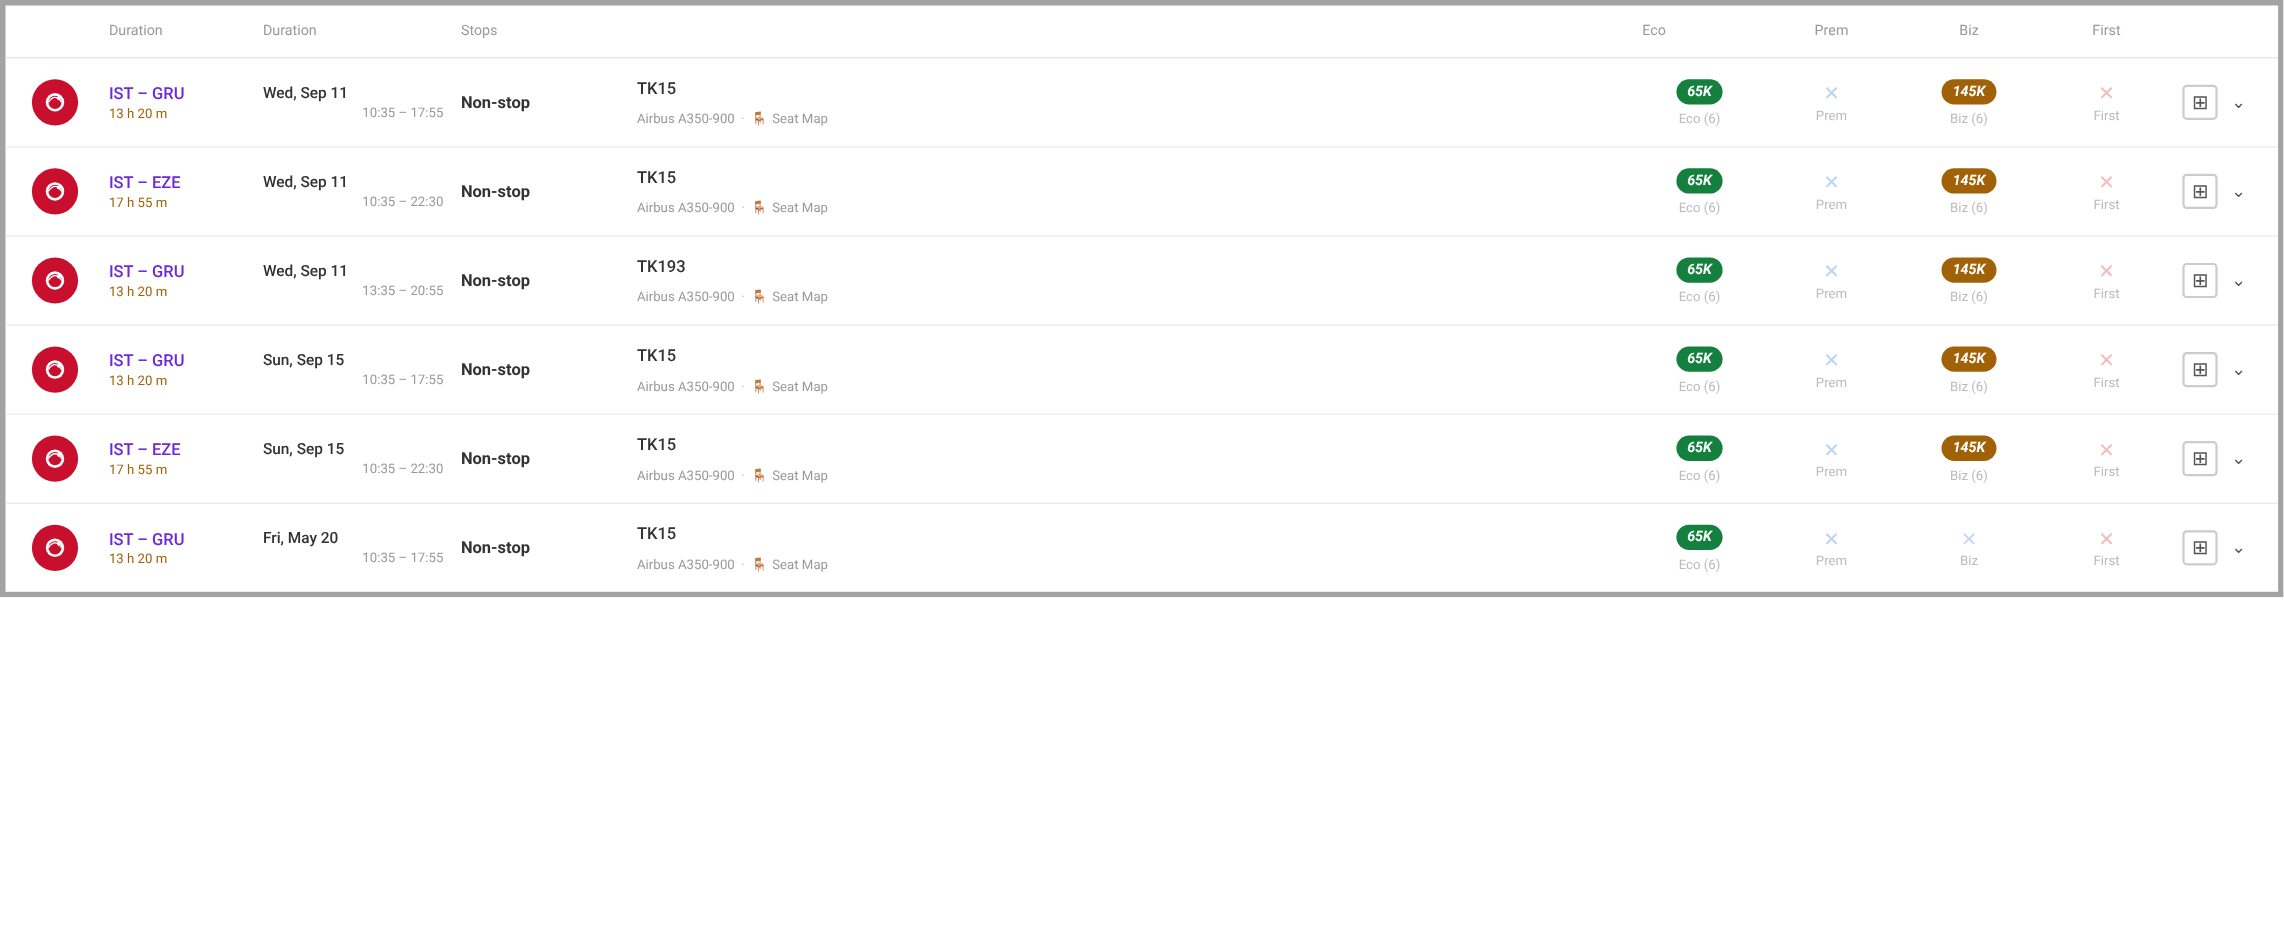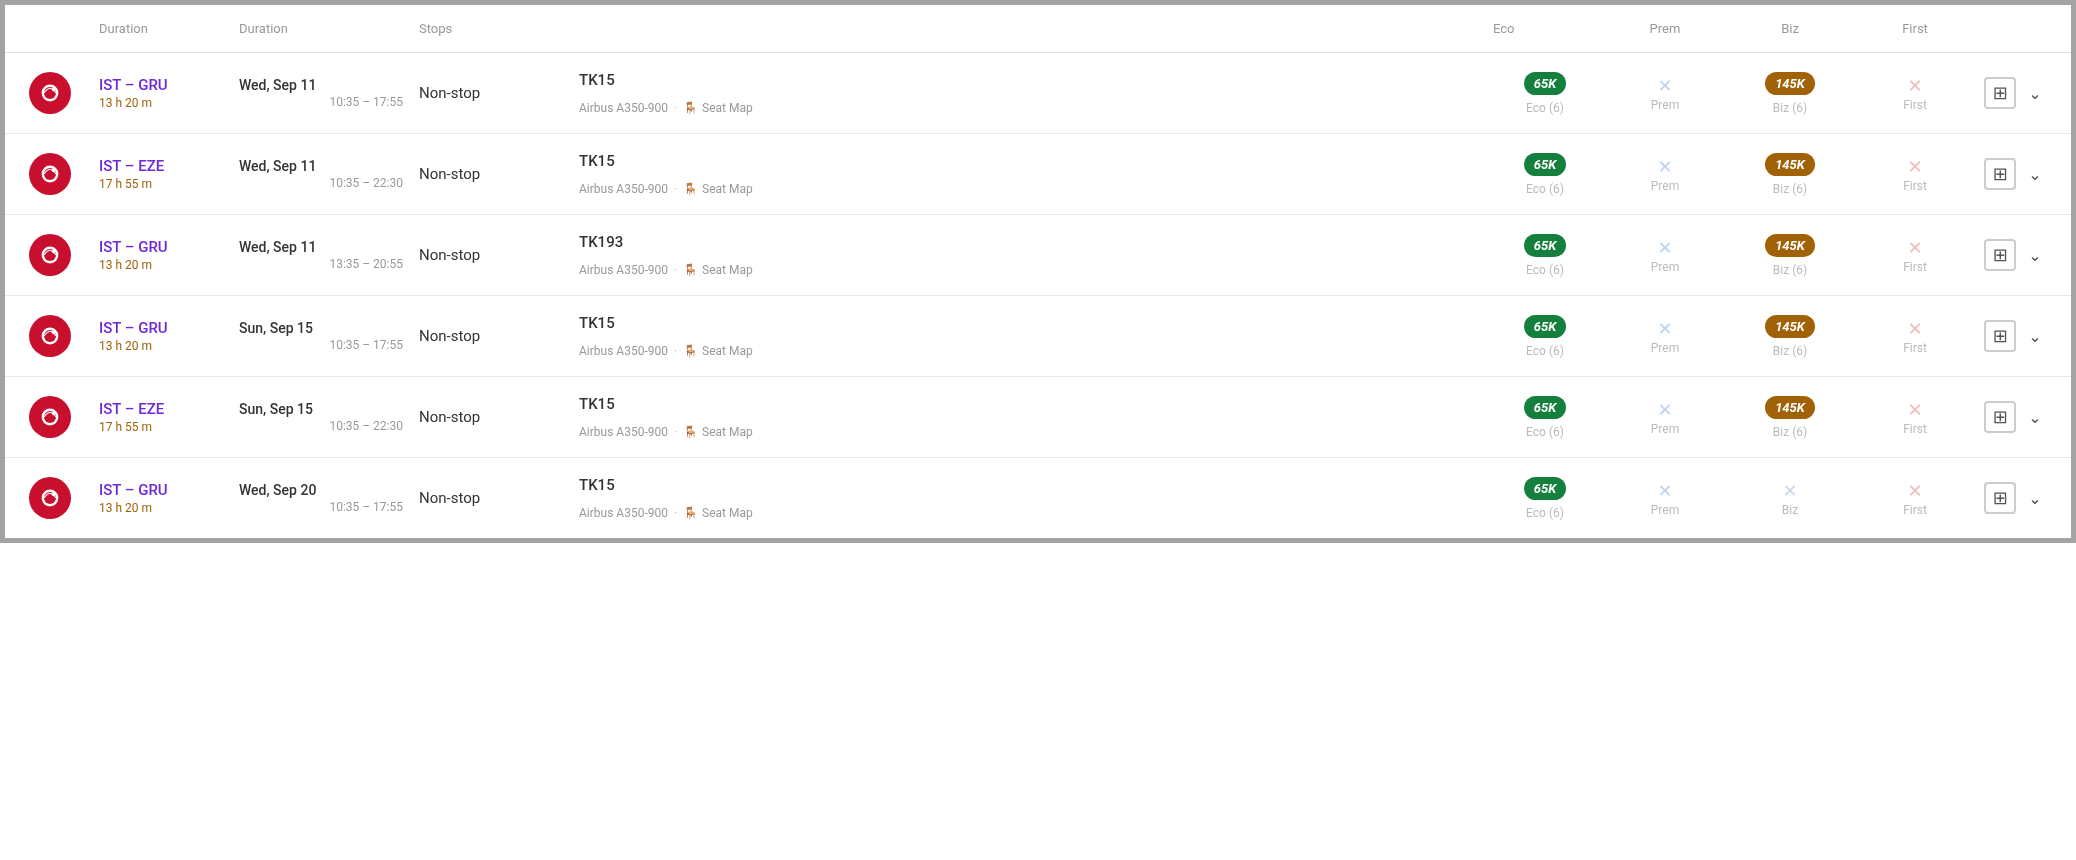--- a/index.html
+++ b/index.html
@@ -41,21 +41,21 @@
       display: flex;
       align-items: center;
       justify-content: center;
       overflow: hidden;
     }
     .airline-logo svg { width: 30px; height: 30px; }
     .route-info .route { font-size: 15px; font-weight: 500; color: #6d28d9; }
     .route-info .duration { font-size: 12px; color: #a16207; margin-top: 2px; }
     .departure-info .date { font-size: 14px; font-weight: 500; color: #333; }
     .departure-info .time { font-size: 12px; color: #999; margin-top: 2px; text-align: right; }
-    .stops-col { font-size: 15px; font-weight: 400; color: #333; }
+    .stops-col { font-size: 15px; font-weight: 700; color: #333; }
     .flight-details .flight-num { font-size: 15px; font-weight: 500; color: #333; }
     .flight-details .aircraft {
       font-size: 12px;
       color: #999;
       margin-top: 12px;
       display: flex;
       align-items: center;
       gap: 4px;
     }
     .seat-map-link { color: #999; text-decoration: none; }
@@ -423,21 +423,21 @@
           <path d="M30 50 Q50 20 70 50" stroke="#fff" stroke-width="4" fill="none"></path>
           <circle cx="62" cy="38" r="6" fill="#fff"></circle>
         </svg>
       </div>
     </div>
     <div class="col route-info">
       <div class="route">IST – GRU</div>
       <div class="duration">13 h 20 m</div>
     </div>
     <div class="col departure-info">
-      <div class="date">Wed, Sep 20</div>
+      <div class="date">Fri, May 20</div>
       <div class="time">10:35 – 17:55</div>
     </div>
     <div class="col stops-col">Non-stop</div>
     <div class="col flight-details">
       <div class="flight-num">TK15</div>
       <div class="aircraft">
         Airbus A350-900
         <span class="dot">·</span>
         <span class="seat-icon">🪑</span>
         <a href="#" class="seat-map-link">Seat Map</a>

